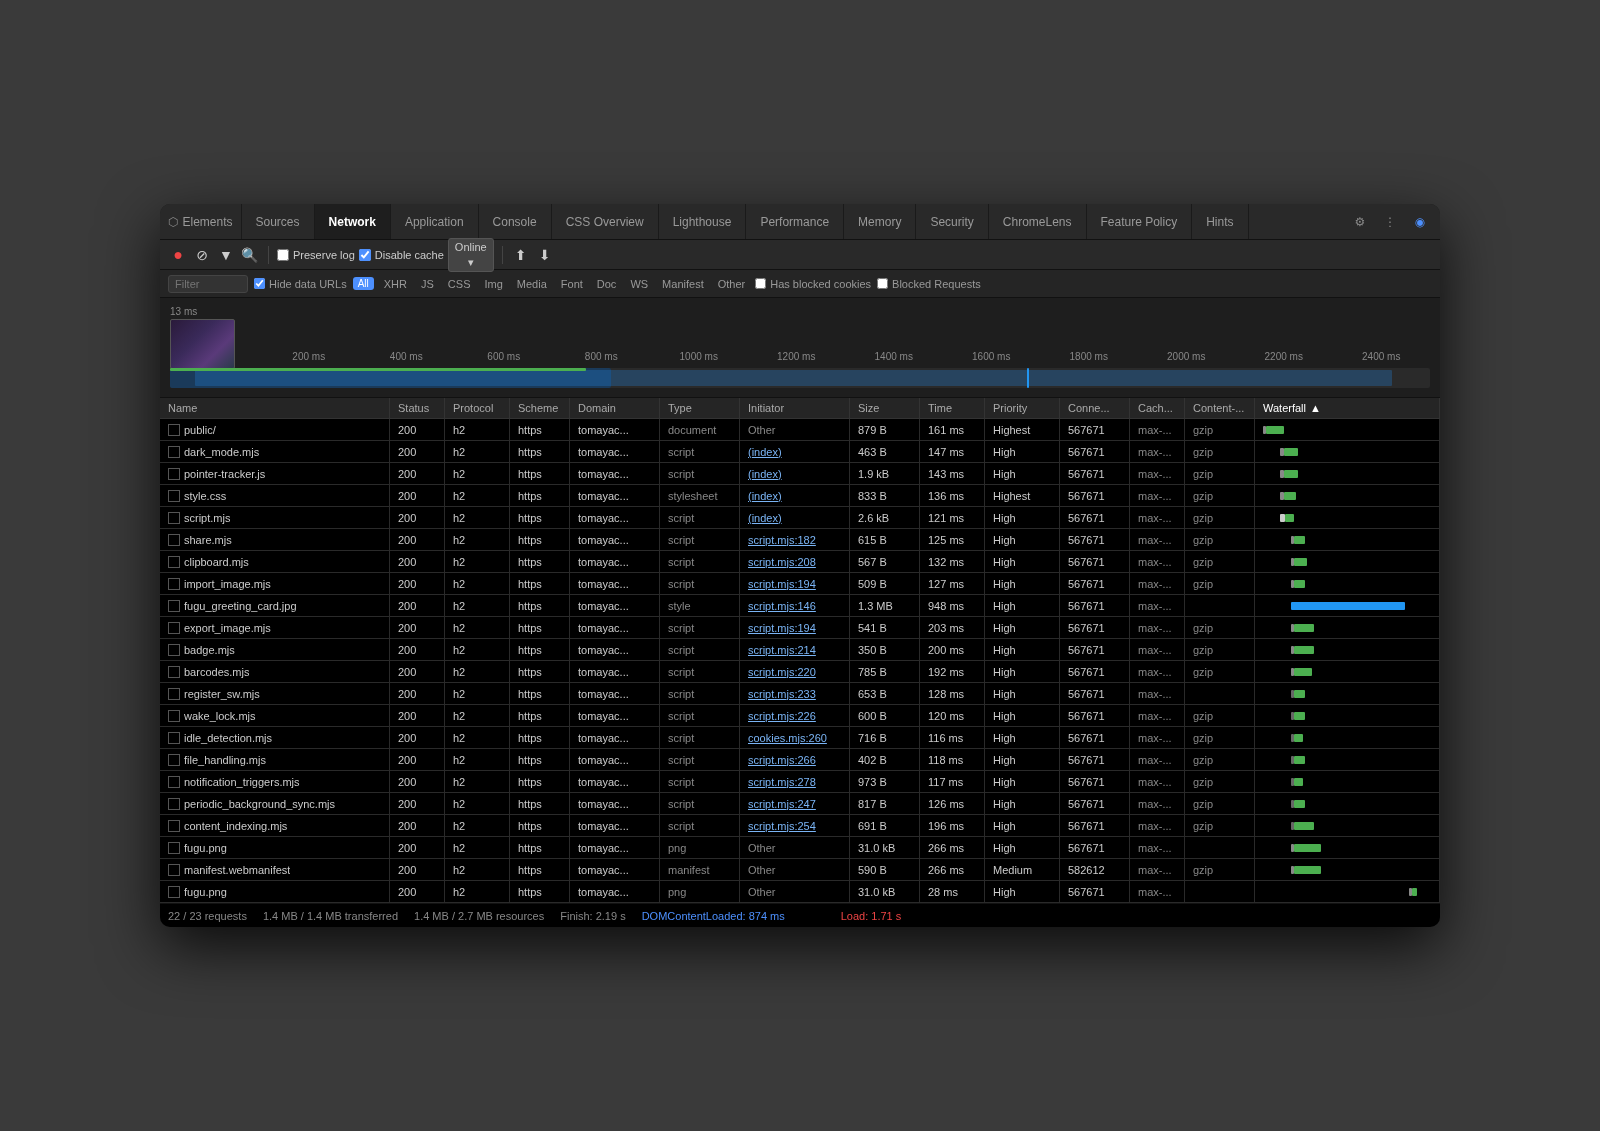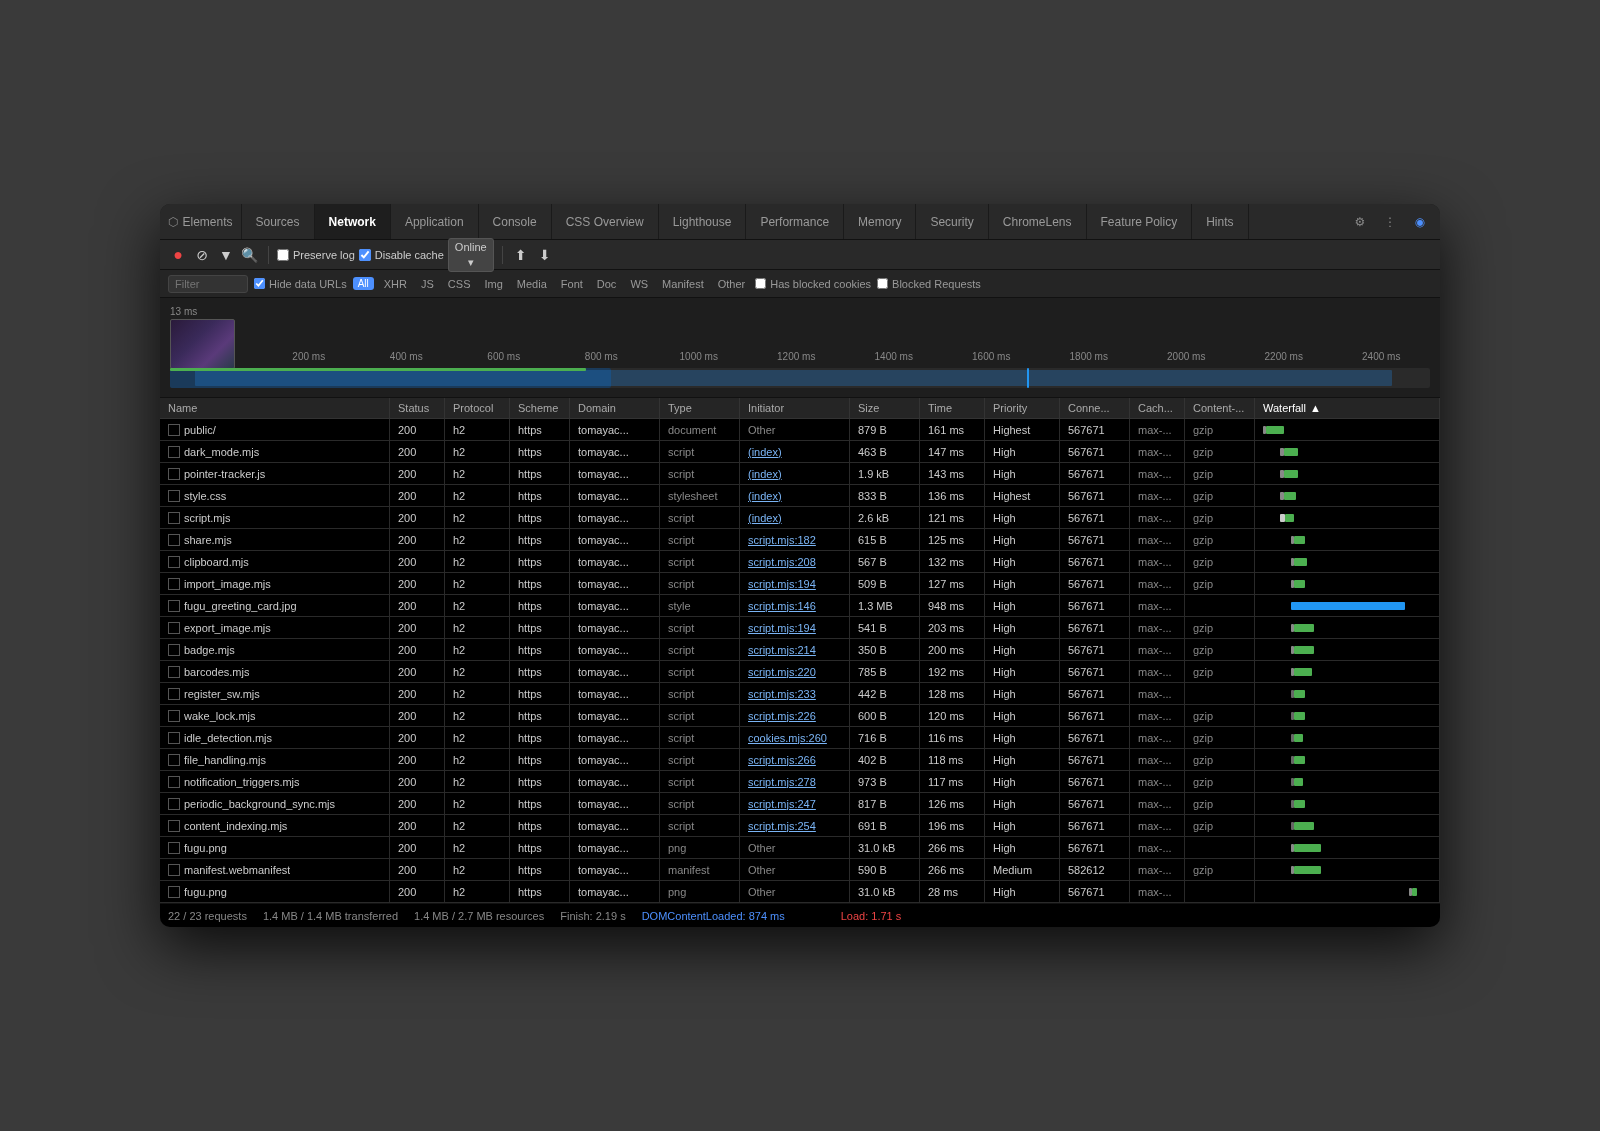--- a/index.html
+++ b/index.html
@@ -830,21 +830,21 @@
       <span style="overflow:hidden;text-overflow:ellipsis;white-space:nowrap;">register_sw.mjs</span>
     </div>
     <div class="td td-status">200</div>
     <div class="td td-protocol">h2</div>
     <div class="td td-scheme">https</div>
     <div class="td td-domain">tomayac...</div>
     <div class="td td-type">script</div>
     <div class="td td-initiator">
             <span class="td-link">script.mjs:233</span>
           </div>
-    <div class="td td-size">442 B</div>
+    <div class="td td-size">653 B</div>
     <div class="td td-time">128 ms</div>
     <div class="td td-priority">High</div>
     <div class="td td-conn">567671</div>
     <div class="td td-cache">max-...</div>
     <div class="td td-content"></div>
     <div class="td td-waterfall">
       <div class="waterfall-bar-container">
         <div class="wf-bar" style="left:18%; width:2%; background:#666;"></div>
               <div class="wf-bar" style="left:20%; width:6%; background:#4caf50;"></div>
       </div>

